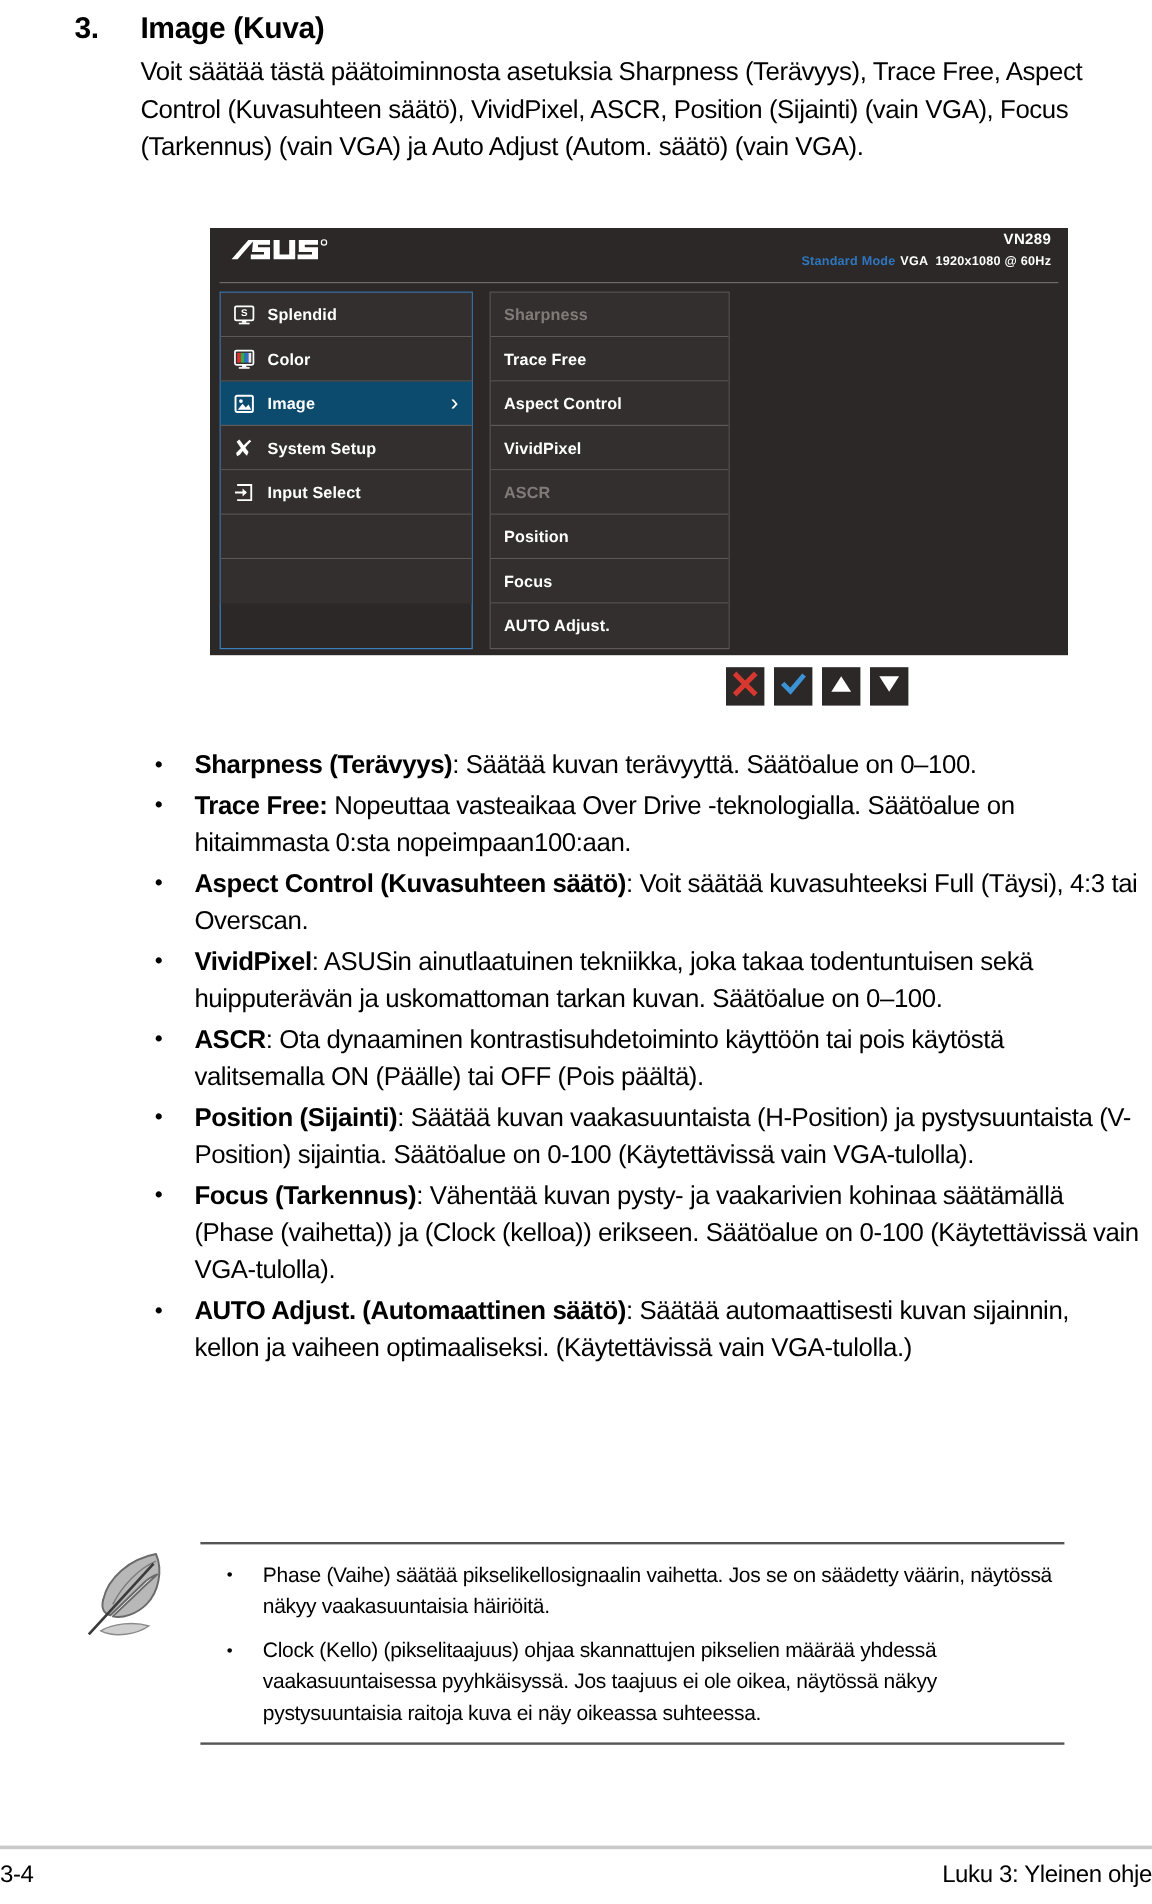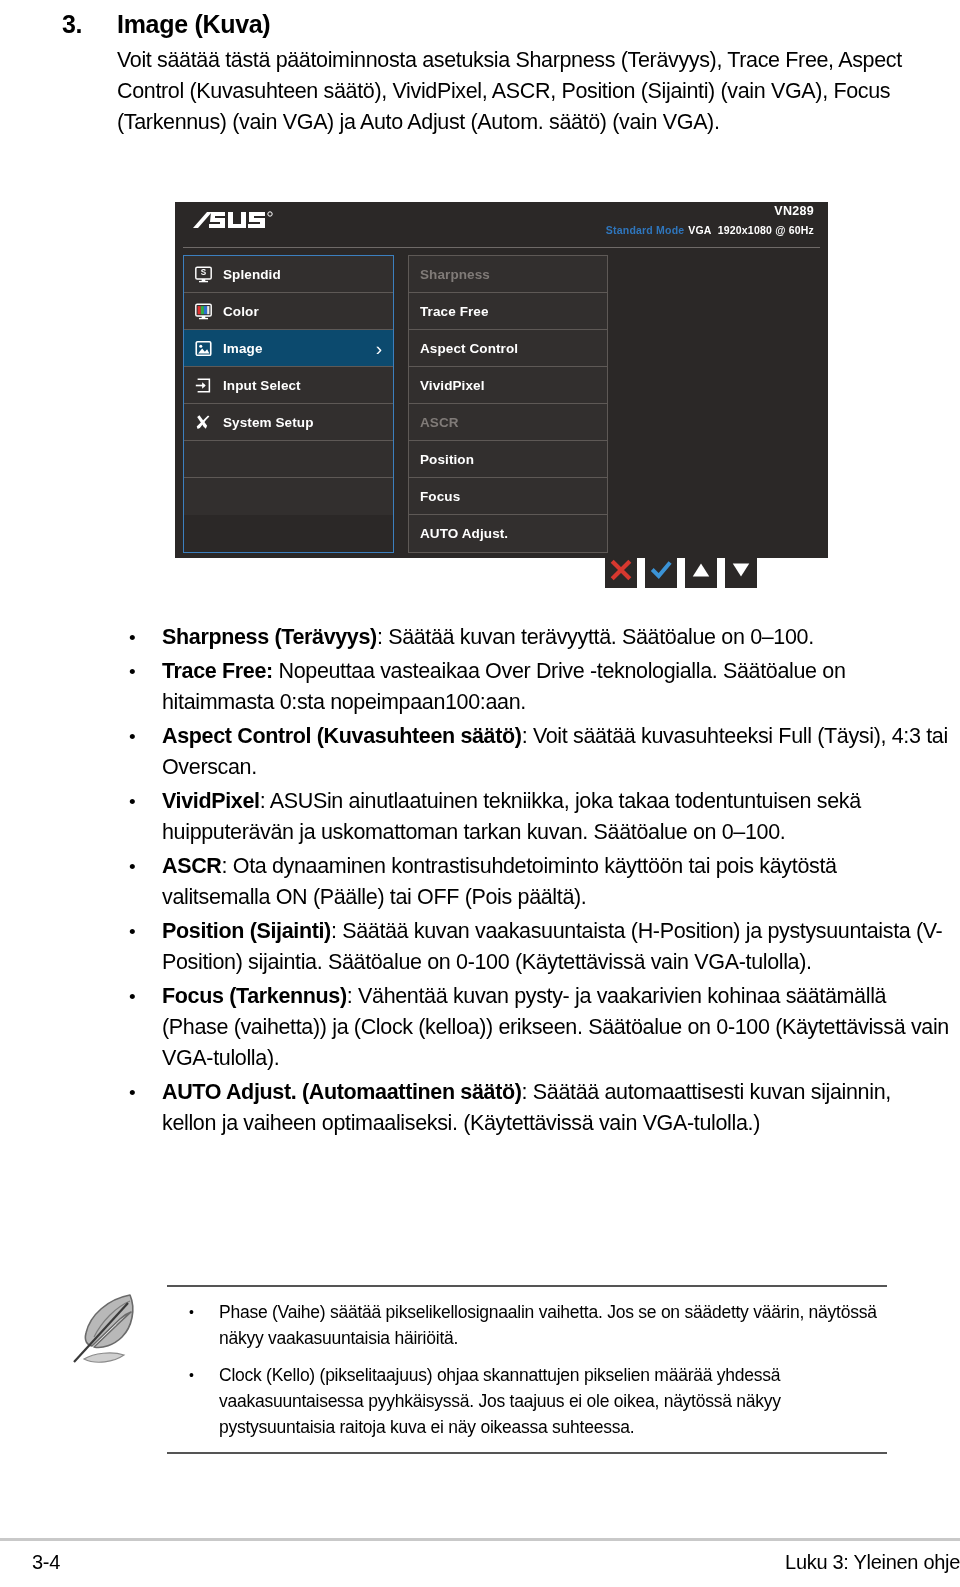--- a/index.html
+++ b/index.html
@@ -53,22 +53,22 @@
   
   .osd-wrap {
     position: absolute;
     left: 175px;
     top: 190px;
     width: 654px;
     height: 356px;
   }
   .osd {
     position: absolute;
-    left: 0; top: 12px;
-    width: 653px;
+    left: 0; top: 0;
+    width: 715px;
     height: 356px;
     background: #2b2827;
     box-sizing: border-box;
   }
   .osd-header {
     position: relative;
     height: 45px;
     border-bottom: 1px solid #6f6a68;
     margin: 0 8px;
   }
@@ -269,21 +269,20 @@
     width: 960px;
     height: 3px;
     background: #c9c9c9;
   }
   .footer-left {
     position: absolute;
     left: 0px;
     top: 1551px;
     font-size: 20px;
     letter-spacing: -0.3px;
-    padding-left: 32px;
   }
   .footer-right {
     position: absolute;
     right: 0px;
     top: 1551px;
     font-size: 20px;
     letter-spacing: -0.3px;
   }
 </style>
 </head>
@@ -357,36 +356,36 @@
               <path d="M4.5 16 L9 10.5 L12 14 L14.5 11.2 L17 16 Z" fill="#fff"></path>
             </svg>
           </span>
           <span class="mlabel">Image</span>
           <span class="chev">›</span>
         </div>
 
         <div class="mrow">
           <span class="icon-box">
             <svg viewBox="0 0 21 21" width="19" height="19">
+              <path d="M3.5 4.5 L6 2.5 L14.5 14 L13 17.5 L10.5 15 Z" fill="#fff"></path>
+              <path d="M17 4 L13.5 7.5 L6.5 16.5 L4 17.8 L3 15 L11.5 6.5 L15.5 2.8 Z" fill="#fff"></path>
+            </svg>
+          </span>
+          <span class="mlabel">System Setup</span>
+        </div>
+
+        <div class="mrow">
+          <span class="icon-box">
+            <svg viewBox="0 0 21 21" width="19" height="19">
               <path d="M4 3.5 L17 3.5 L17 17.5 L4 17.5" fill="none" stroke="#fff" stroke-width="1.7"></path>
               <path d="M2 10.5 L12 10.5" stroke="#fff" stroke-width="1.8"></path>
               <path d="M9 6.8 L13 10.5 L9 14.2 Z" fill="#fff"></path>
             </svg>
           </span>
           <span class="mlabel">Input Select</span>
-        </div>
-
-        <div class="mrow">
-          <span class="icon-box">
-            <svg viewBox="0 0 21 21" width="19" height="19">
-              <path d="M3.5 4.5 L6 2.5 L14.5 14 L13 17.5 L10.5 15 Z" fill="#fff"></path>
-              <path d="M17 4 L13.5 7.5 L6.5 16.5 L4 17.8 L3 15 L11.5 6.5 L15.5 2.8 Z" fill="#fff"></path>
-            </svg>
-          </span>
-          <span class="mlabel">System Setup</span>
         </div>
 
 
         <div class="mrow empty">
           <span class="mlabel"></span>
         </div>
 
         <div class="mrow empty">
           <span class="mlabel"></span>
         </div>

